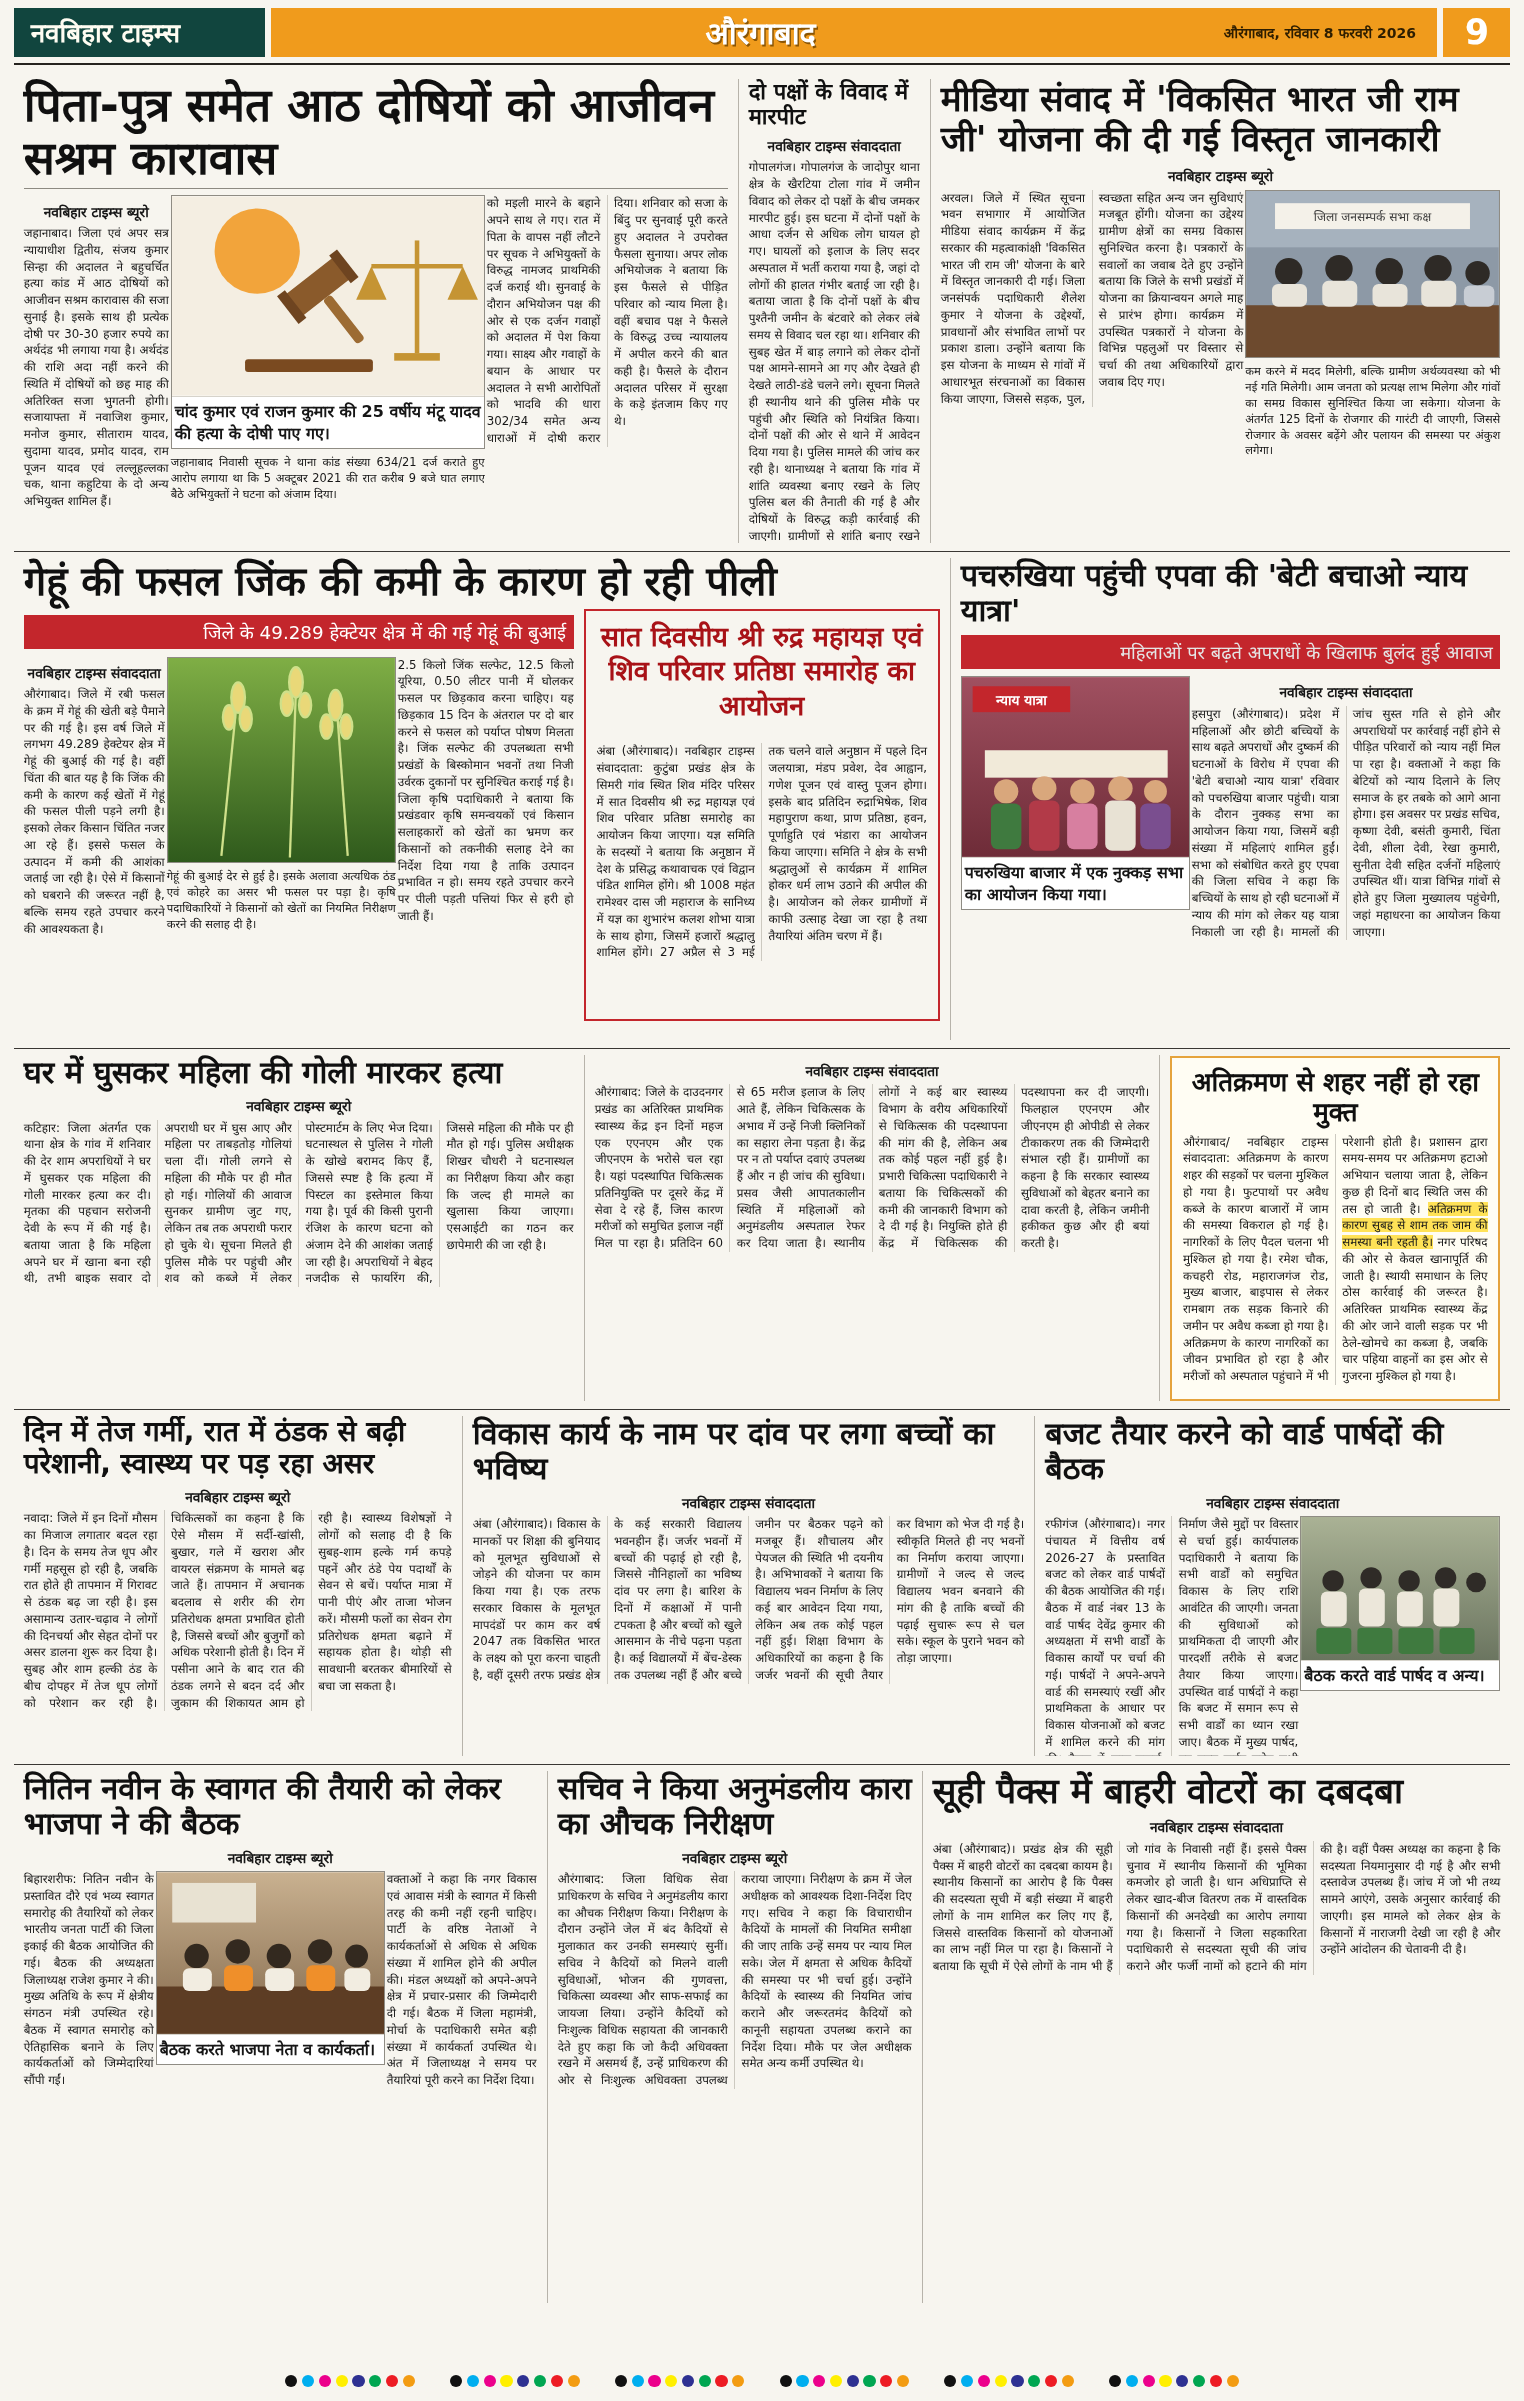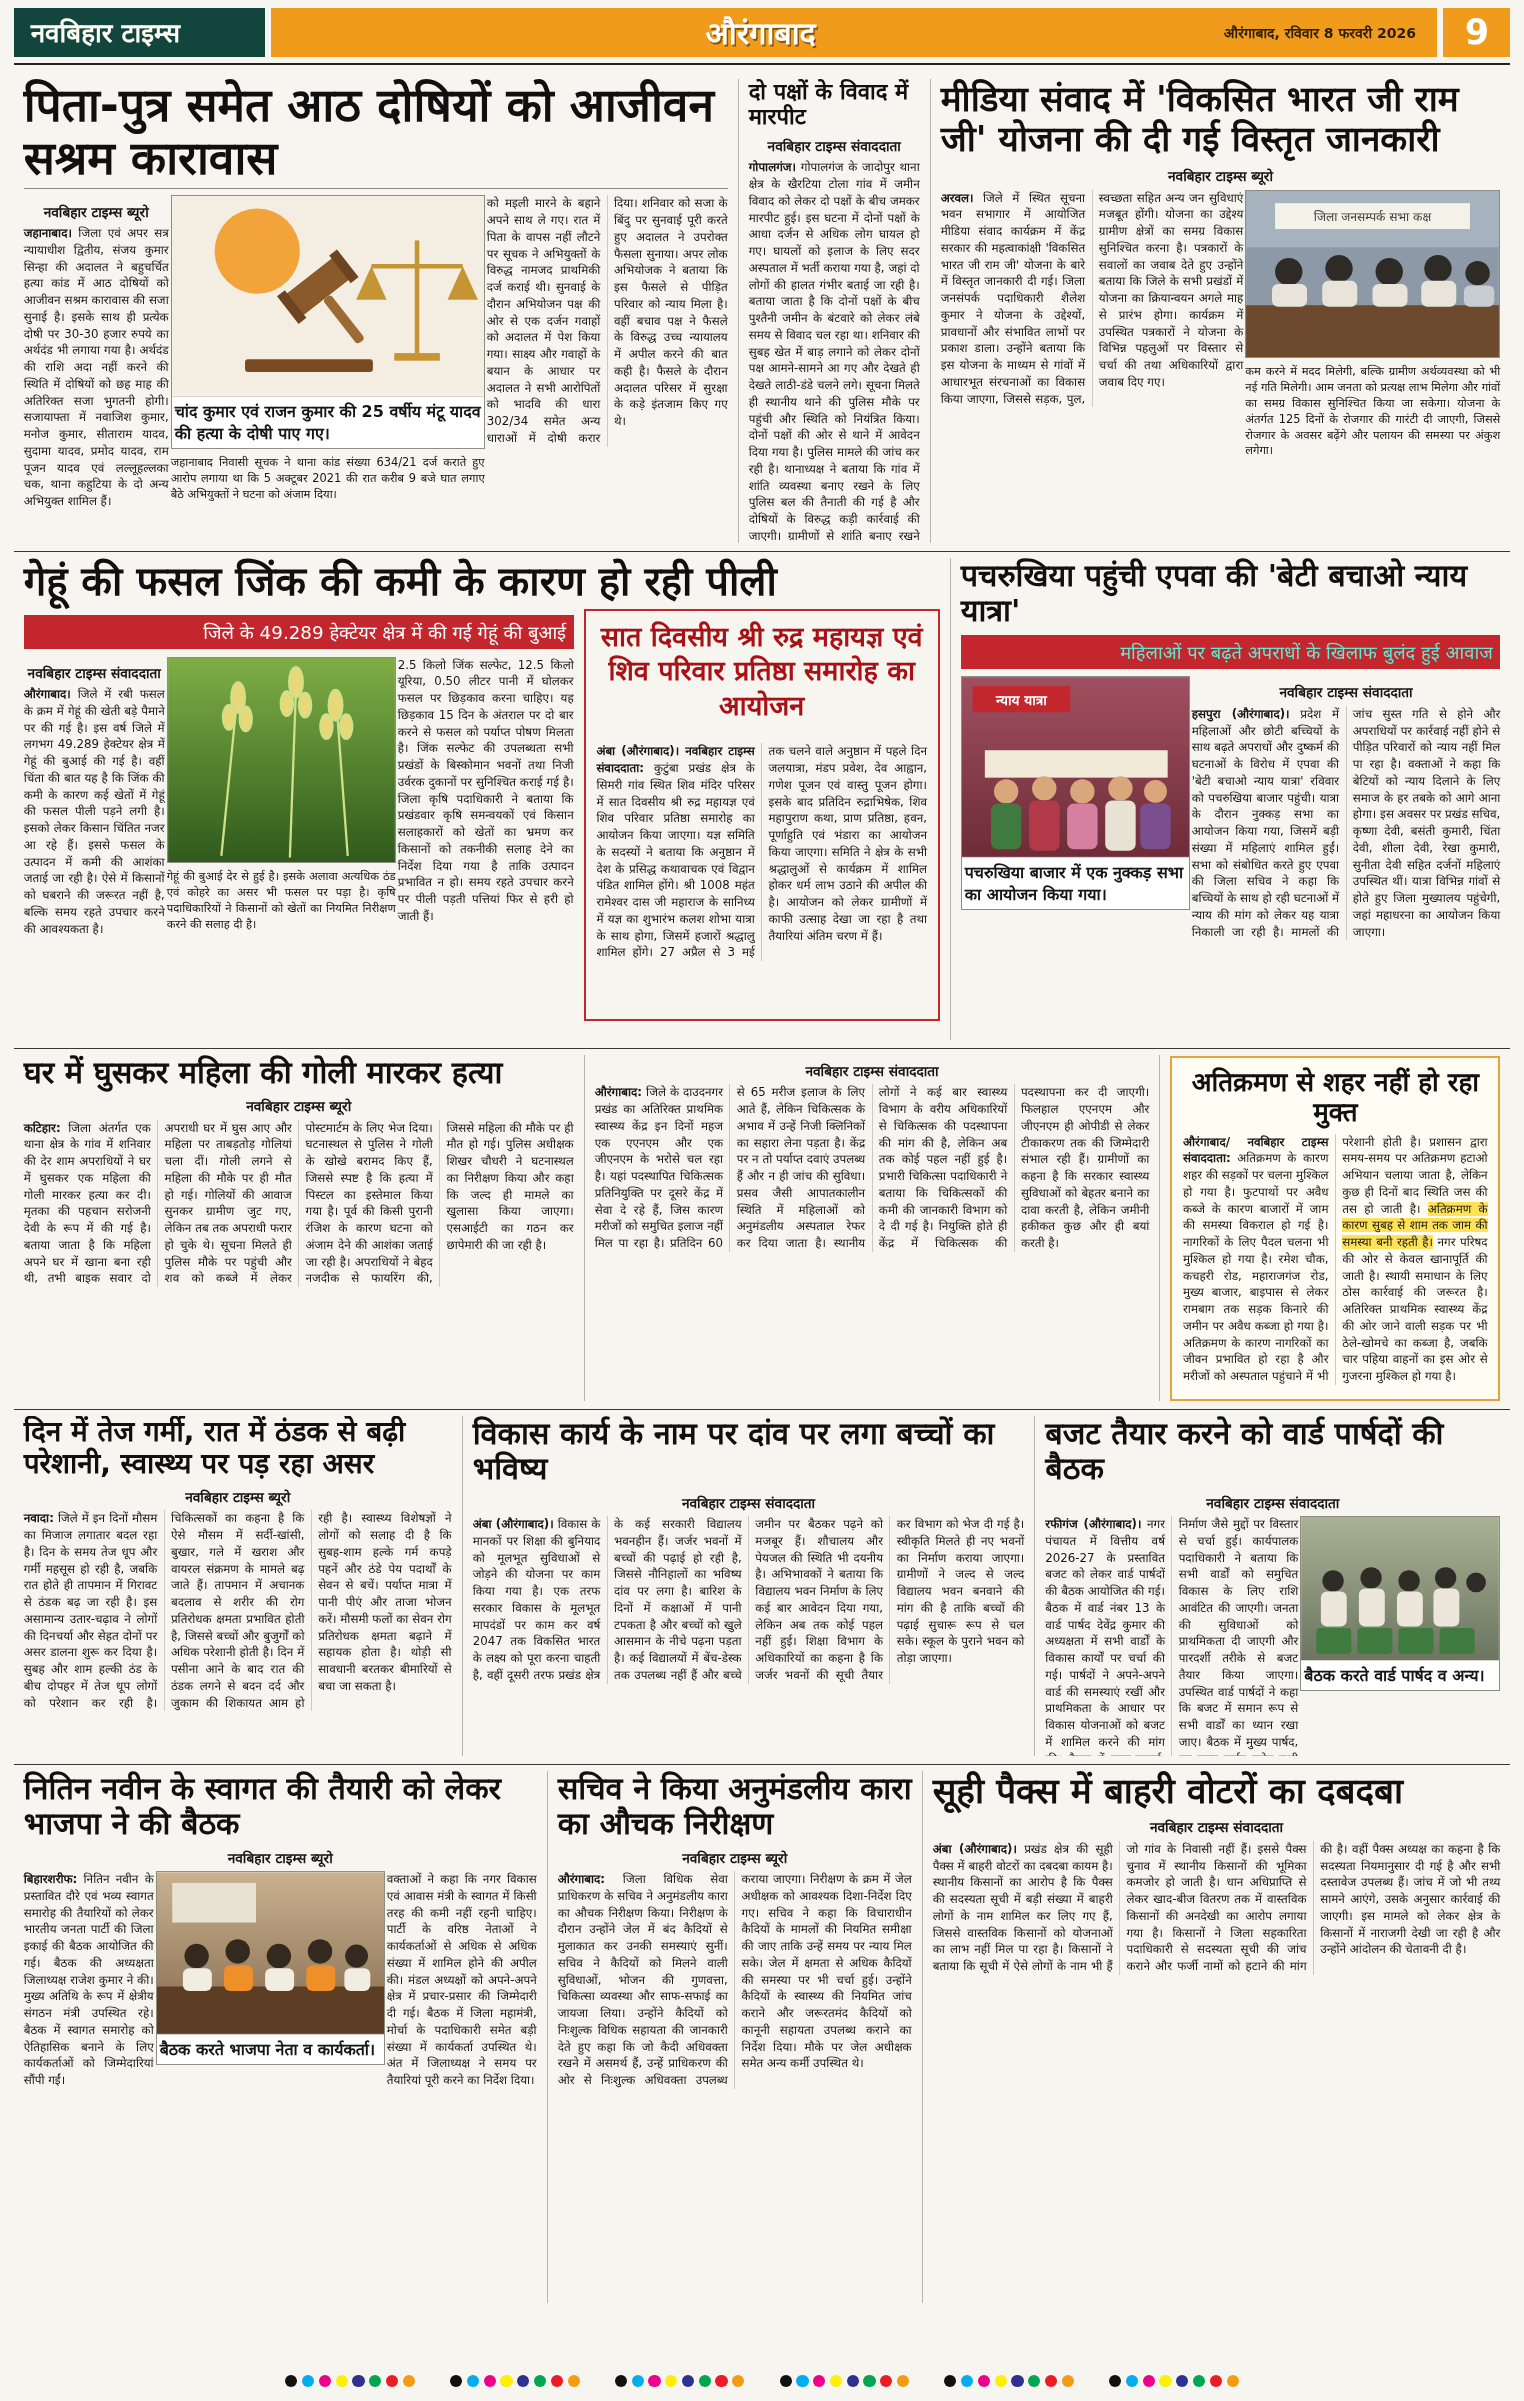--- a/index.html
+++ b/index.html
@@ -27,31 +27,31 @@
   .b3{grid-template-columns:570px 1fr 351px;height:361px}
   .b4{grid-template-columns:448px 1fr 476px;height:355px}
   .b5{grid-template-columns:533px 375px 1fr;height:546px}
   
   .hl{font-weight:bold;line-height:1.16;color:#101010}
   .hl-xl{font-size:46px}.hl-lg{font-size:35px}.hl-md{font-size:30.5px}
   .hl-sm{font-size:26px}.hl-xs{font-size:22px}
   .byline{text-align:center;font-weight:bold;font-size:13.7px;margin:6.1px 0 4.6px}
   .rule-u{border-bottom:0.8px solid #8d8a82;margin:3px 0 6.1px}
   .body{font-size:11.8px;line-height:1.42;text-align:justify}
-  .dl{font-weight:bold}
+  .dl{font-weight:normal}
   .cols-2{column-count:2;column-gap:13.7px;column-rule:0.8px solid #ccc9c0}
   .cols-3{column-count:3;column-gap:13.7px;column-rule:0.8px solid #ccc9c0}
   .cols-4{column-count:4;column-gap:13.7px;column-rule:0.8px solid #ccc9c0}
   .row{display:flex;gap:2px}
   .colA{width:145px;flex:0 0 auto}
   .colB{flex:1;min-width:0}
   
   .redstrip{background:#c3262c;color:#fff;font-weight:normal;text-align:right;font-size:18.3px;
             padding:4.6px 7.6px;margin:6.1px 0 7.6px}
-  .redstrip.yellow{color:#5eead4}
+  .redstrip.yellow{color:#e5e5e5}
   .fig{border:0.8px solid #8f8c84;background:#fff;flex:0 0 auto}
   .fig svg{display:block}
   .cap{font-size:16px;font-weight:bold;line-height:1.35;padding:3.8px 3px;background:#fff;
        border-top:0.8px solid #d6d3cb}
   .fignote{font-size:11.4px;line-height:1.4;text-align:justify;margin-top:6.1px}
   .yagyabox{border:2.3px solid #c3262c;padding:9.1px 10.7px;height:100%;overflow:hidden}
   .yagya-hl{color:#a81217;font-size:27px;font-weight:bold;text-align:center;line-height:1.28;margin-bottom:20px}
   .encbox{border:2.3px solid #e5a33c;background:#fffdf3;padding:9.1px 10.7px;height:100%;overflow:hidden}
   .mark{background:#ffe257}
   

